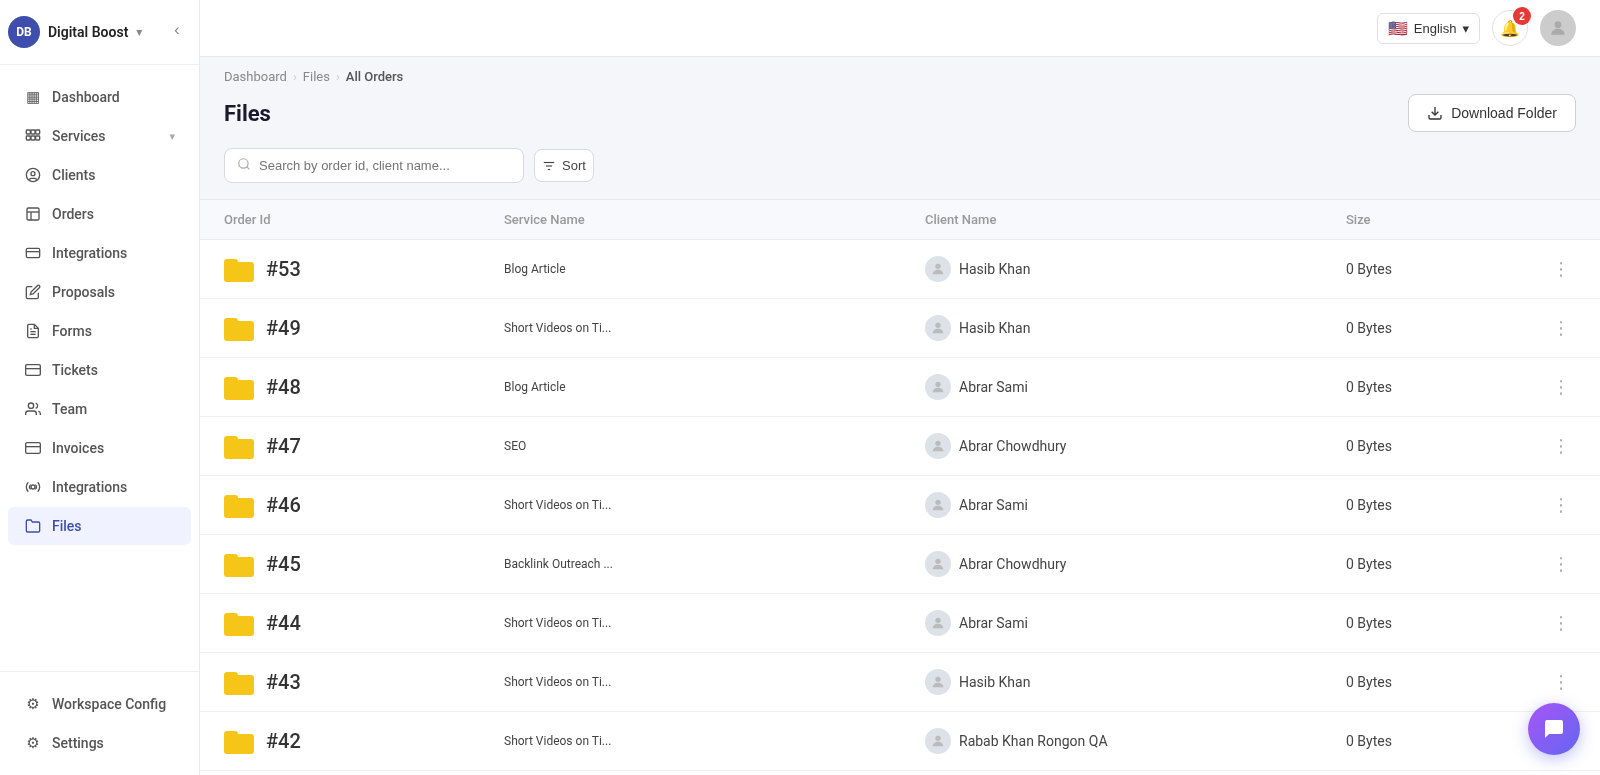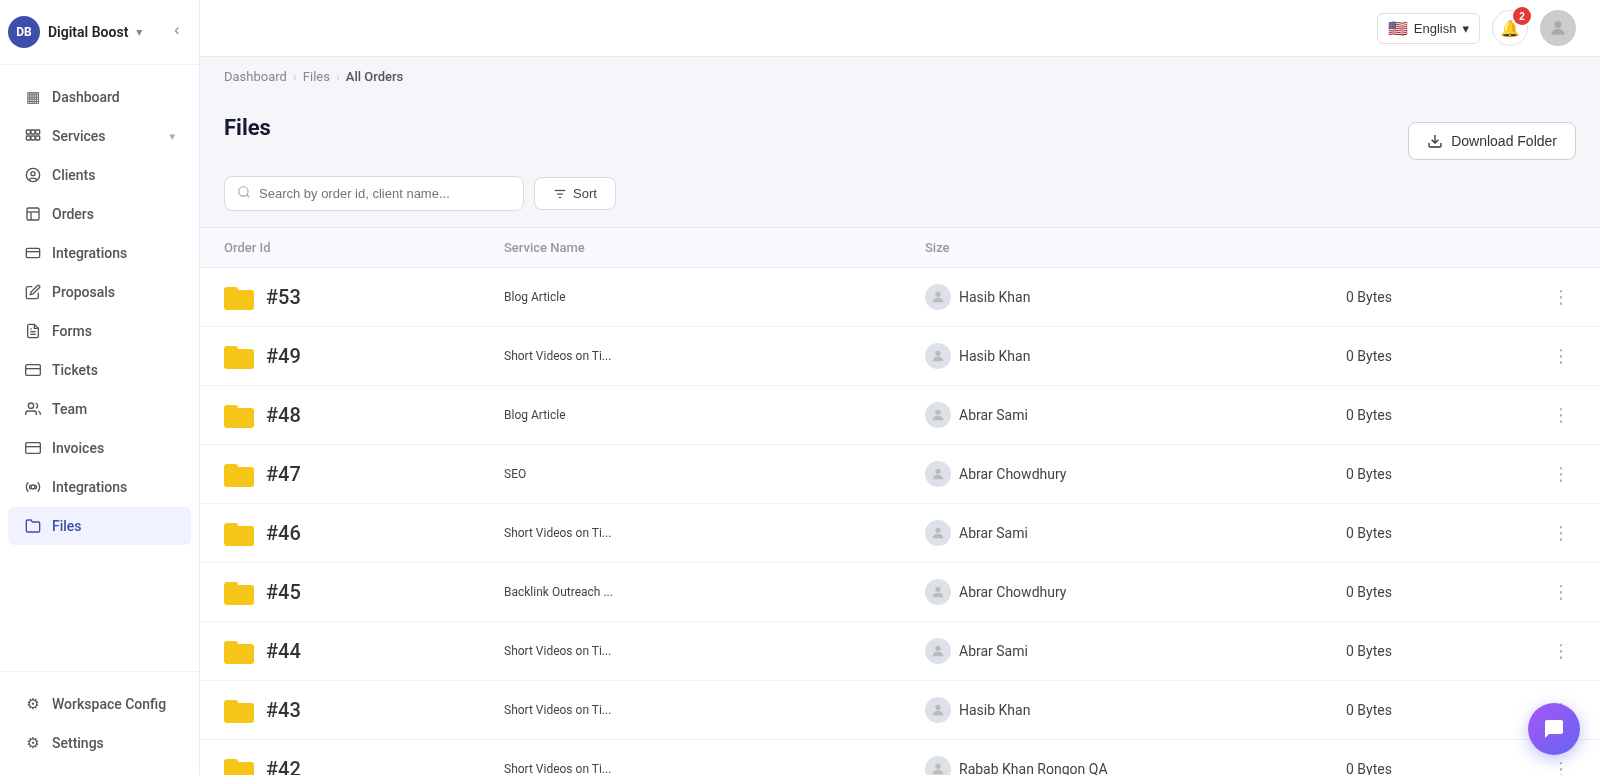--- a/index.html
+++ b/index.html
@@ -143,21 +143,21 @@
     .page-title {
       font-size: 22px; font-weight: 700; color: #1a1a2e;
     }
     .download-btn {
       display: flex; align-items: center; gap: 8px;
       padding: 10px 18px;
       background: #fff;
       border: 1px solid #d0d0d0;
       border-radius: 8px;
       font-size: 14px; font-weight: 500;
-      color: #333; cursor: pointer; margin-top: 28px;
+      color: #333; cursor: pointer;
     }
 
     .toolbar {
       display: flex; align-items: center; gap: 10px;
       padding: 0 24px 16px;
     }
     .search-wrap {
       display: flex; align-items: center; gap: 8px;
       border: 1px solid #d8dae0;
       border-radius: 8px;
@@ -165,21 +165,21 @@
       background: #fff;
       width: 300px;
     }
     .search-wrap input {
       border: none; outline: none; font-size: 13px; color: #555; width: 100%;
       background: transparent;
     }
     .search-icon { color: #aaa; font-size: 14px; }
     .sort-btn {
       display: flex; align-items: center; gap: 6px;
-      padding: 8px 18px;
+      padding: 8px 7px;
       border: 1px solid #d8dae0;
       border-radius: 8px;
       background: #fff;
       font-size: 13px; font-weight: 500;
       color: #444; cursor: pointer;
     }
 
     
     .files-table {
       background: #fff;
@@ -469,20 +469,21 @@
             <line x1="10" y1="18" x2="14" y2="18"></line>
           </svg>
         <span>Sort</span>
       </button>
     </div>
 
     <div class="files-table">
       <div class="table-header">
         <span>Order Id</span>
         <span>Service Name</span>
+        <span>Client Name</span>
         <span>Size</span>
         <span></span>
       </div>
 
       <div id="table-body">
           <div class="table-row">
     <div class="order-cell">
       <div class="folder-icon"></div>
       <span>#53</span>
     </div>

